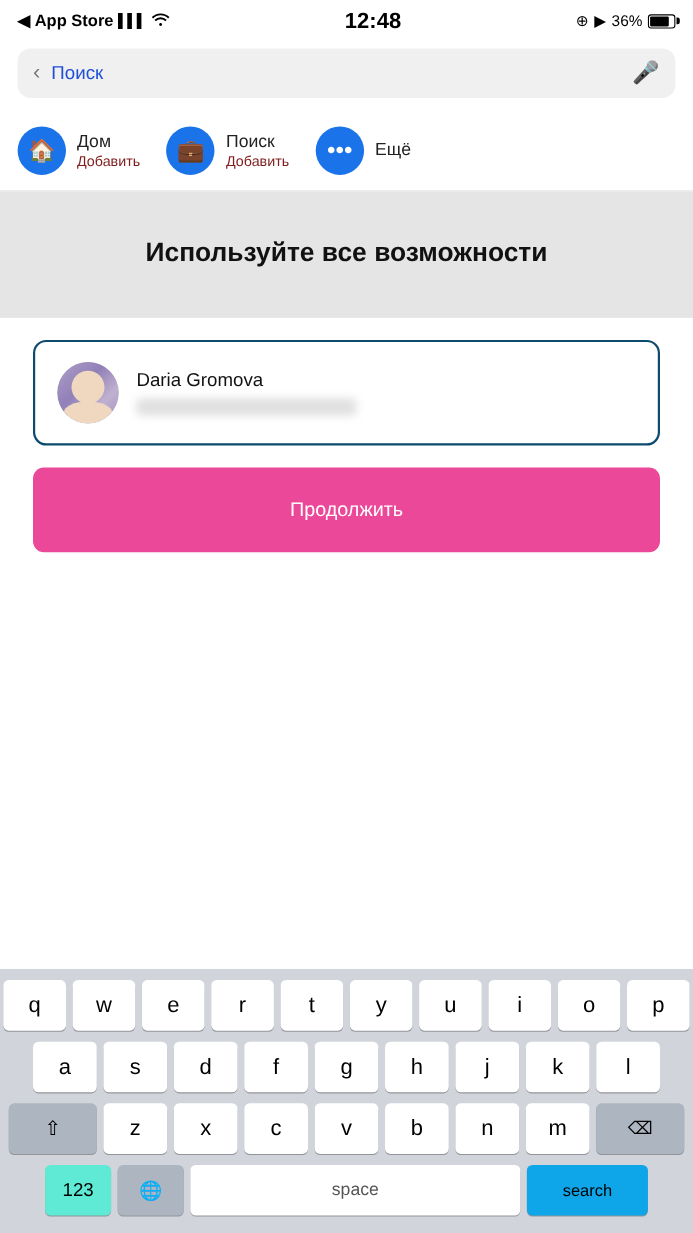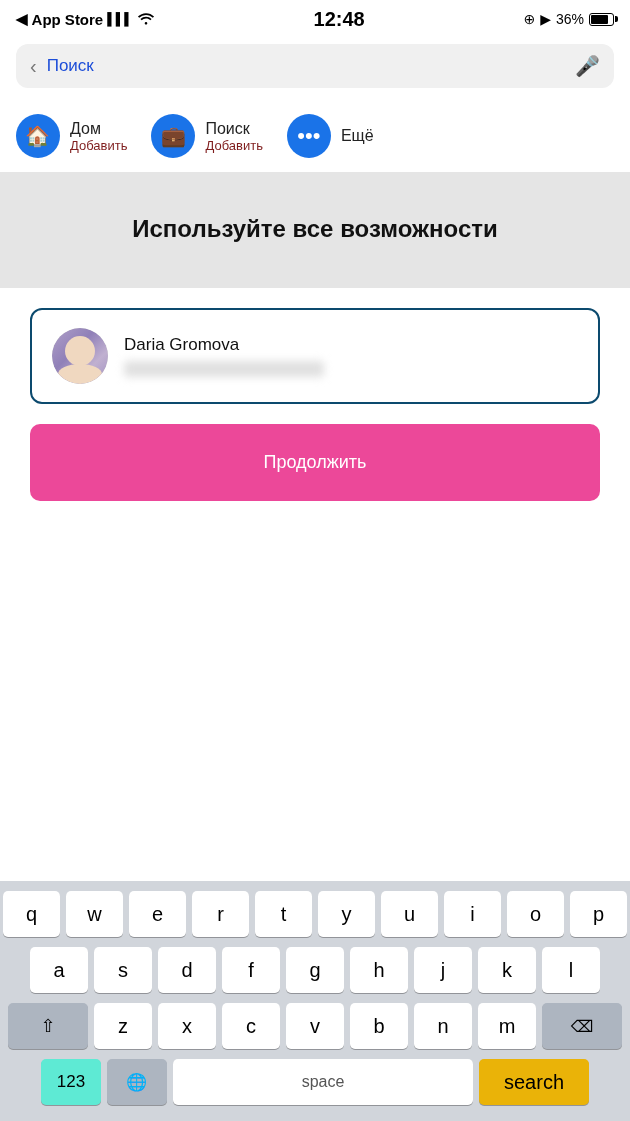--- a/index.html
+++ b/index.html
@@ -299,23 +299,23 @@
       min-width: 80px;
       max-width: 80px;
     }
     .key.space-bar {
       flex: 4;
       max-width: 300px;
       font-size: 16px;
       color: #555;
     }
     .key.search-key {
-      background: #eab308;
-      color: #000;
-      font-size: 20px;
+      background: #0ea5e9;
+      color: #000;
+      font-size: 15px;
       min-width: 100px;
       max-width: 110px;
       flex: 1.8;
     }
     .key.num-key {
       background: #5eead4;
       min-width: 55px;
       max-width: 60px;
       flex: 1;
     }

